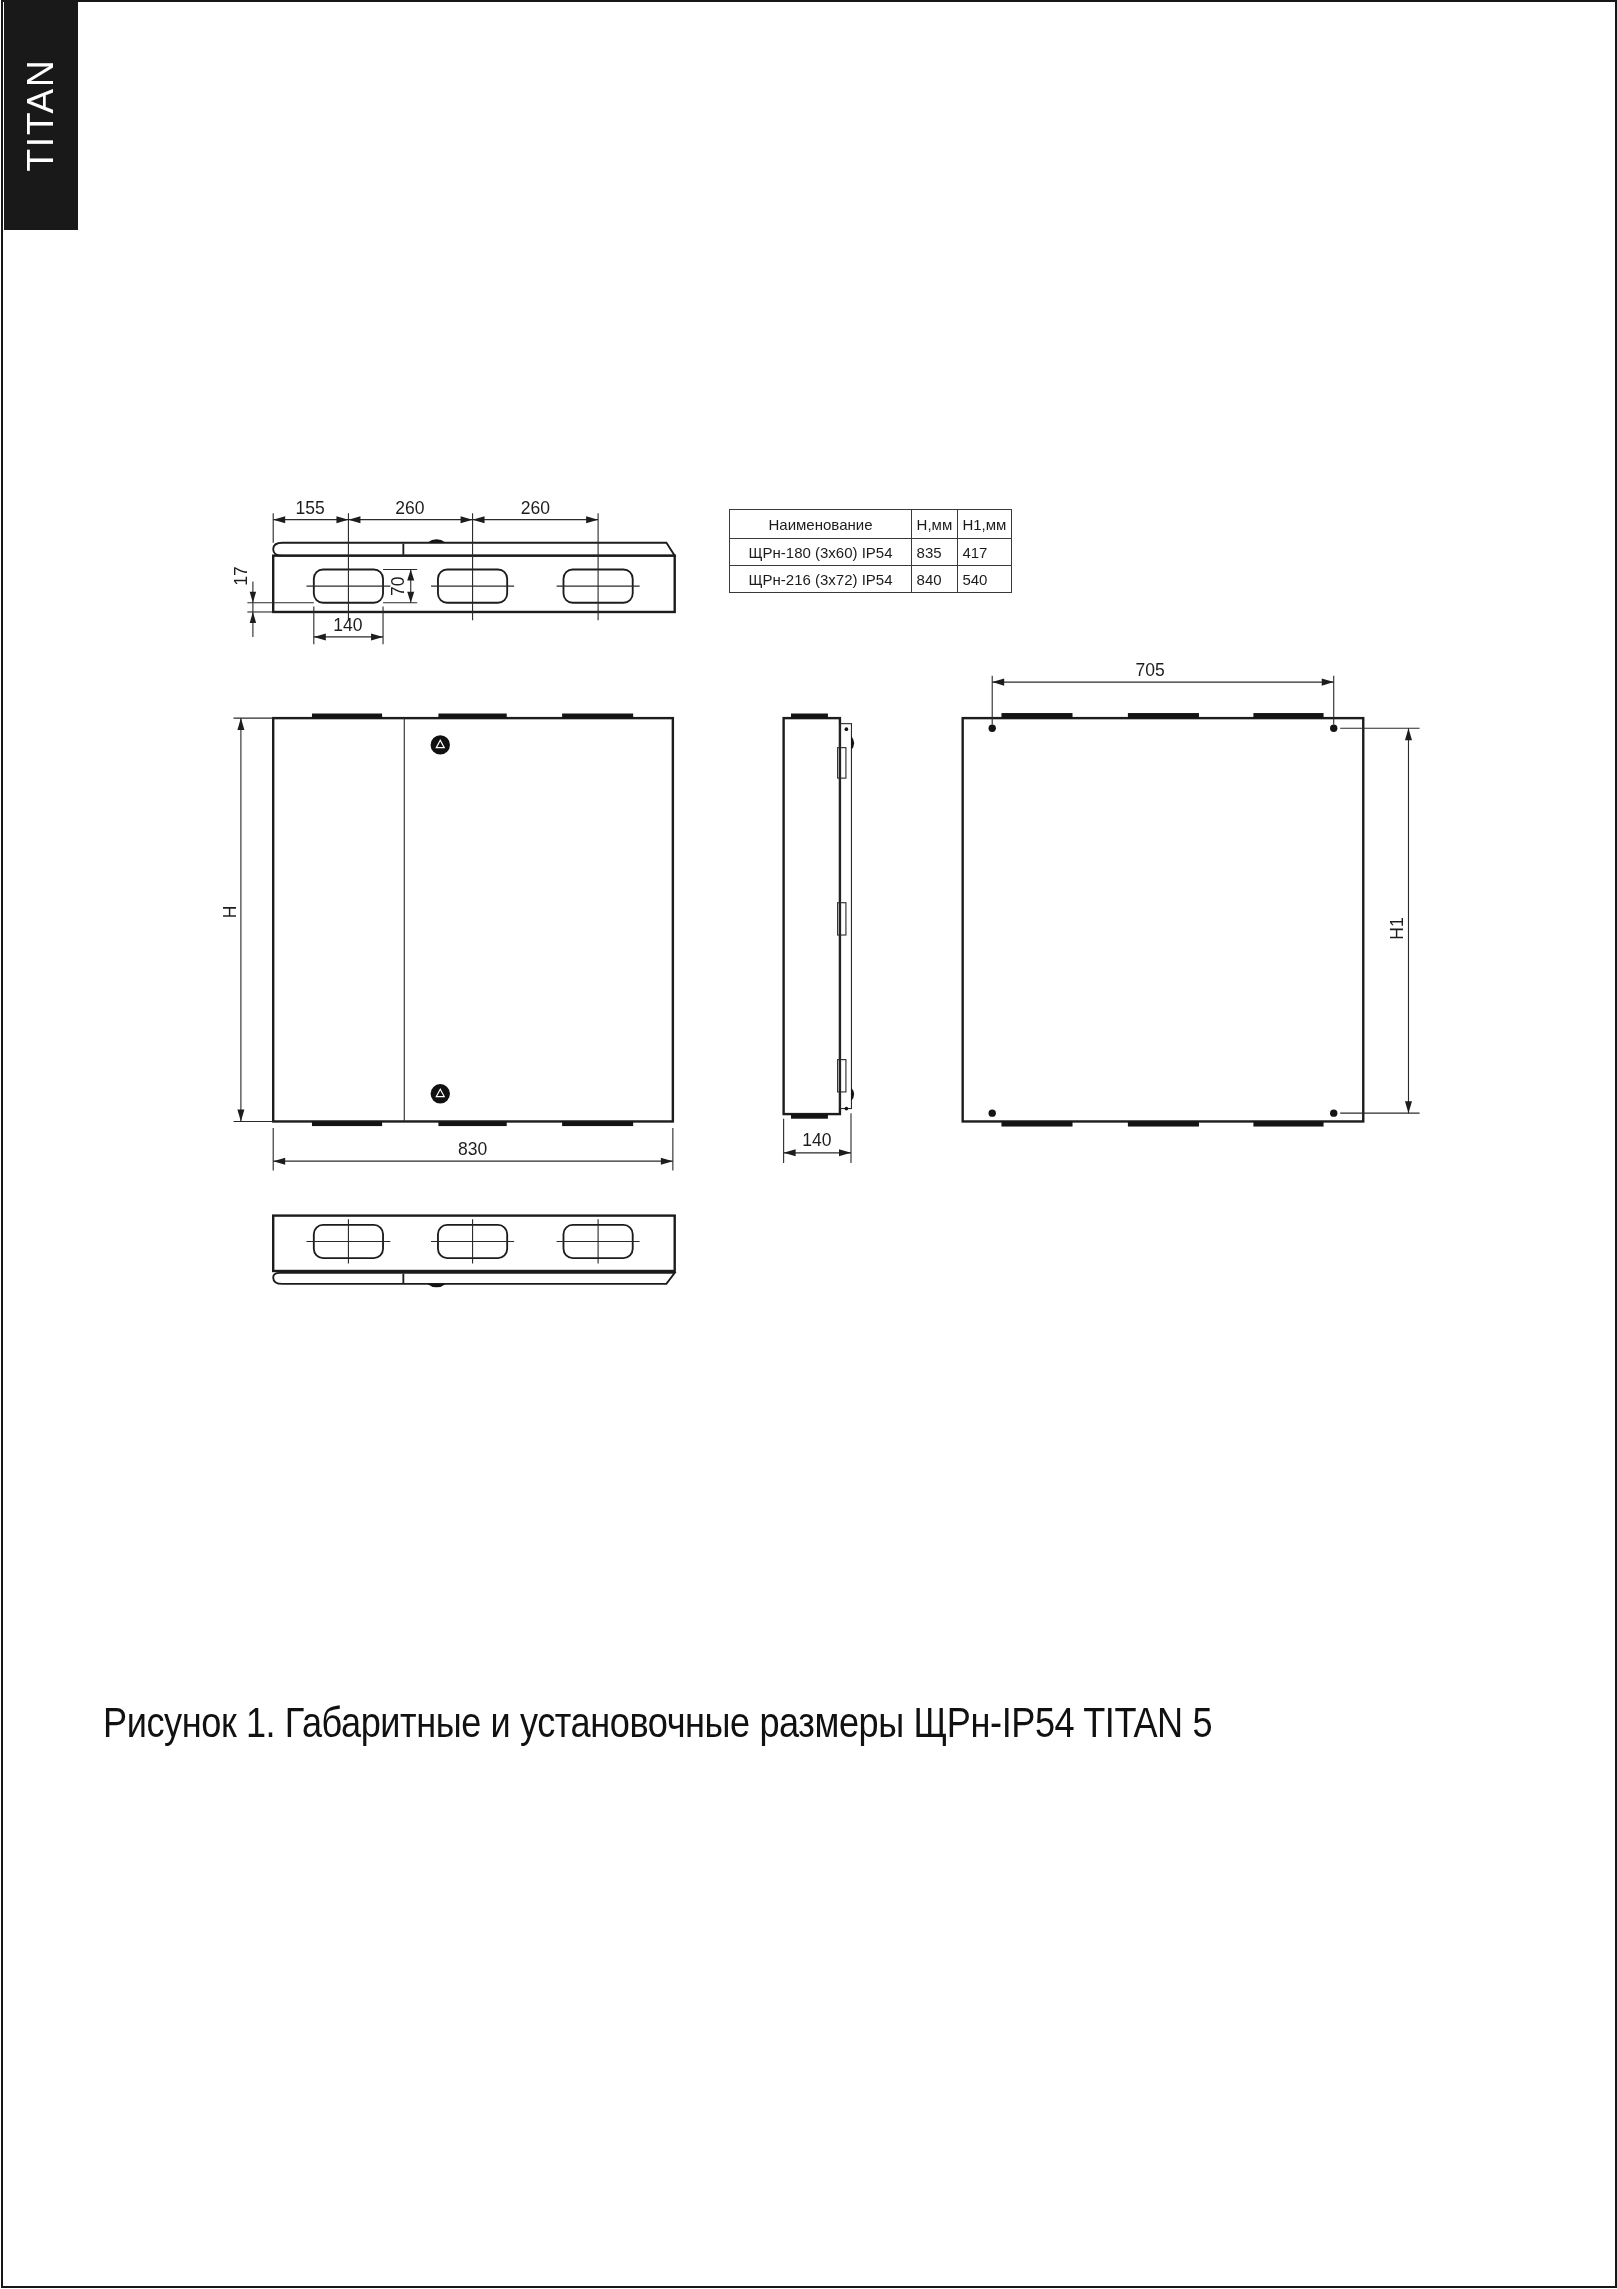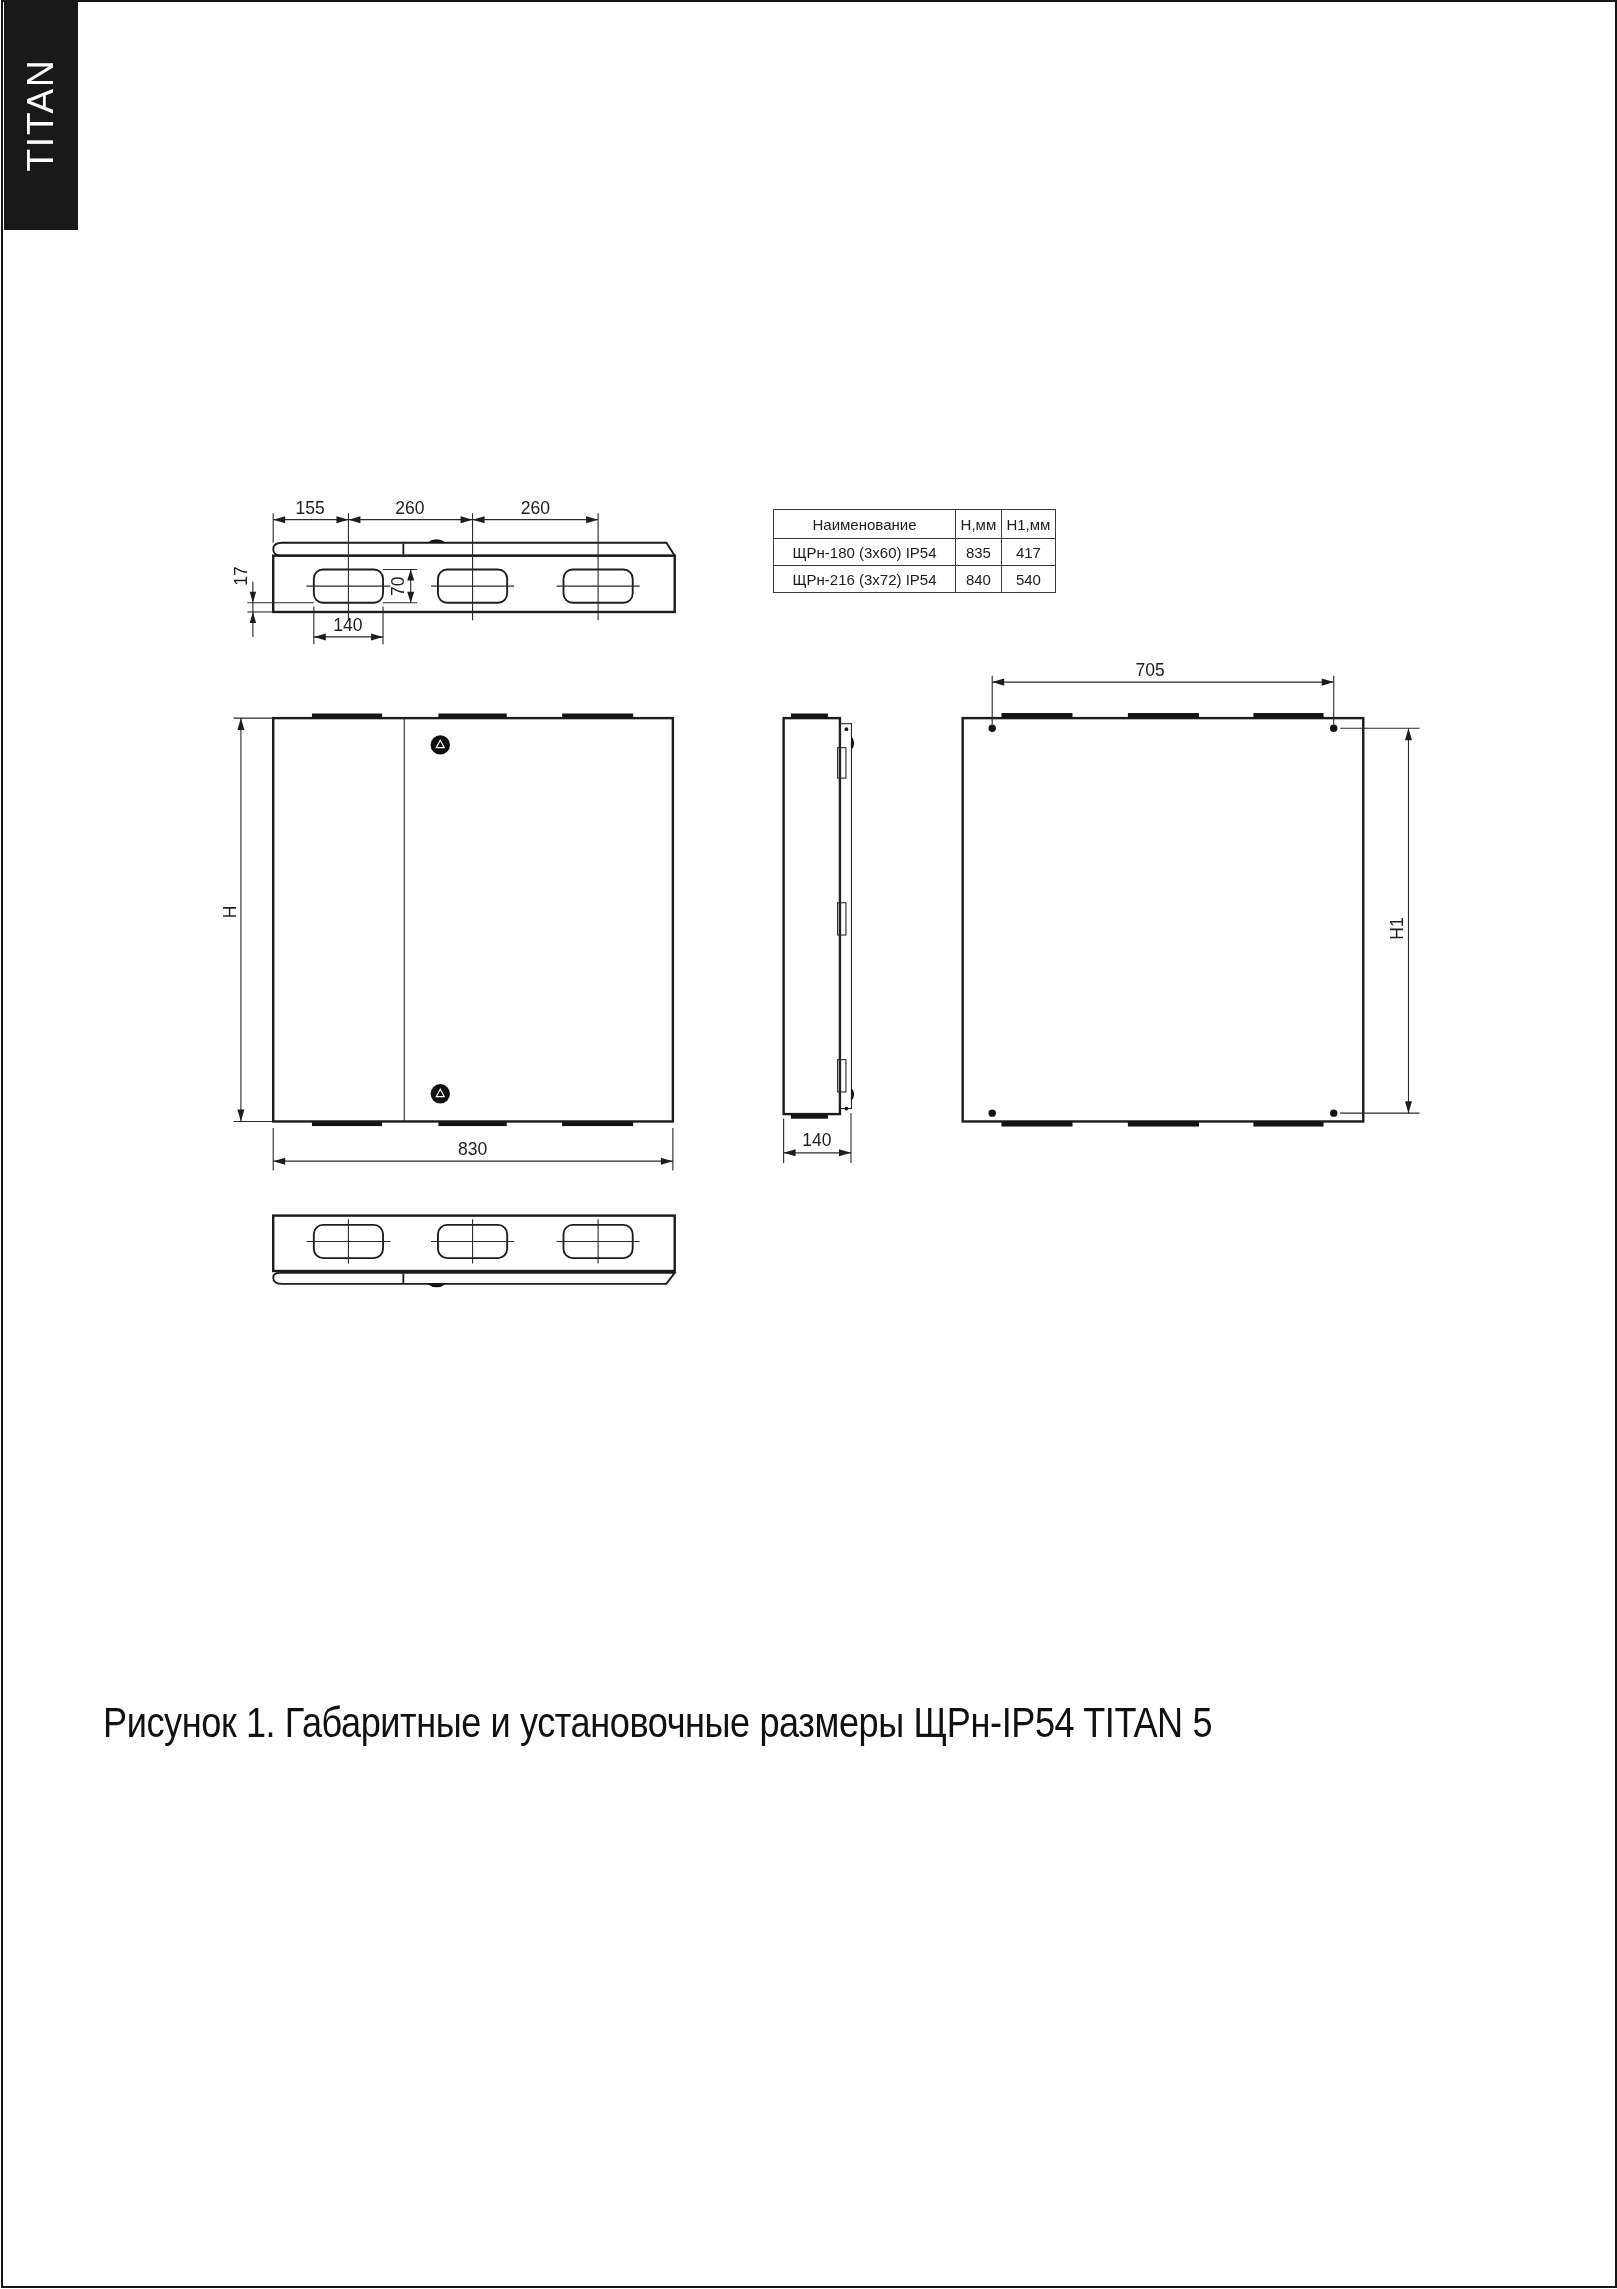--- a/index.html
+++ b/index.html
@@ -3,30 +3,30 @@
 <meta charset="utf-8">
 <style>
   html,body{margin:0;padding:0;background:#ffffff;}
   body{width:1618px;height:2290px;position:relative;font-family:"Liberation Sans",sans-serif;}
   .page{position:absolute;left:0;top:0;width:1618px;height:2290px;background:#fff;overflow:hidden;}
   .frame{position:absolute;left:0.9px;top:0;right:0.9px;bottom:1.8px;border:2.8px solid #161616;}
   .brand{position:absolute;left:3.7px;top:0;width:74px;height:230px;background:#191919;
          display:flex;align-items:center;justify-content:center;}
   .brand-text{color:#ffffff;font-size:37px;font-weight:400;letter-spacing:1.8px;
               transform:rotate(-90deg);white-space:nowrap;}
-  table.spec{position:absolute;left:773px;top:509px;border-collapse:collapse;
+  table.spec{position:absolute;left:729px;top:509px;border-collapse:collapse;
              font-size:15px;color:#1c1c1c;table-layout:fixed;}
   table.spec th,table.spec td{border:1.8px solid #3a3a3a;padding:0 4.6px;height:26px;
              font-weight:400;background:#fff;}
   table.spec th{text-align:center;height:28px;}
   .col-name{width:182px;}
   .col-h{width:40px;}
   .col-h1{width:53px;}
   td.name{text-align:center;}
-  td.num{text-align:center;}
+  td.num{}
   svg.drawing{position:absolute;left:0;top:0;}
   .caption{position:absolute;left:103px;top:1698px;font-size:43px;color:#111;
            white-space:nowrap;transform:scaleX(0.84);transform-origin:left center;
            letter-spacing:-0.5px;}
   .outline{fill:none;stroke:#1c1c1c;stroke-width:2.6;}
   .mid{fill:none;stroke:#1c1c1c;stroke-width:2;}
   .thin{fill:none;stroke:#2a2a2a;stroke-width:1.2;}
   .tab{fill:#141414;stroke:none;}
   .dot{fill:#141414;stroke:none;}
   .dim{fill:#1d1d1d;font-size:19px;font-family:"Liberation Sans",sans-serif;}

